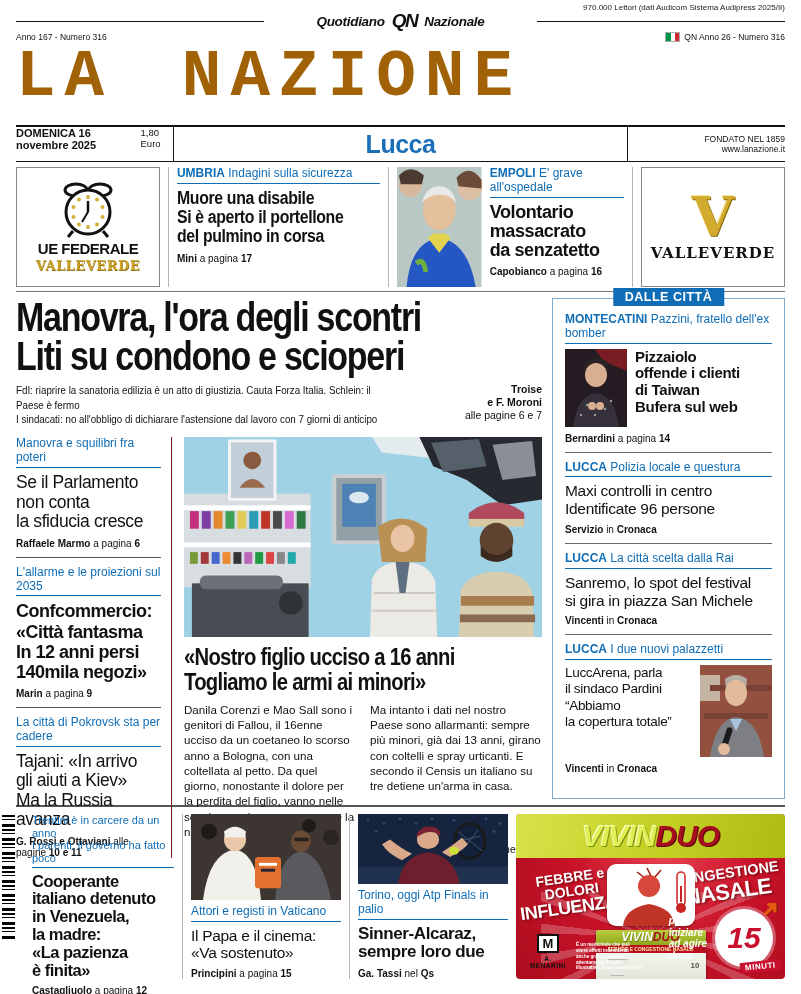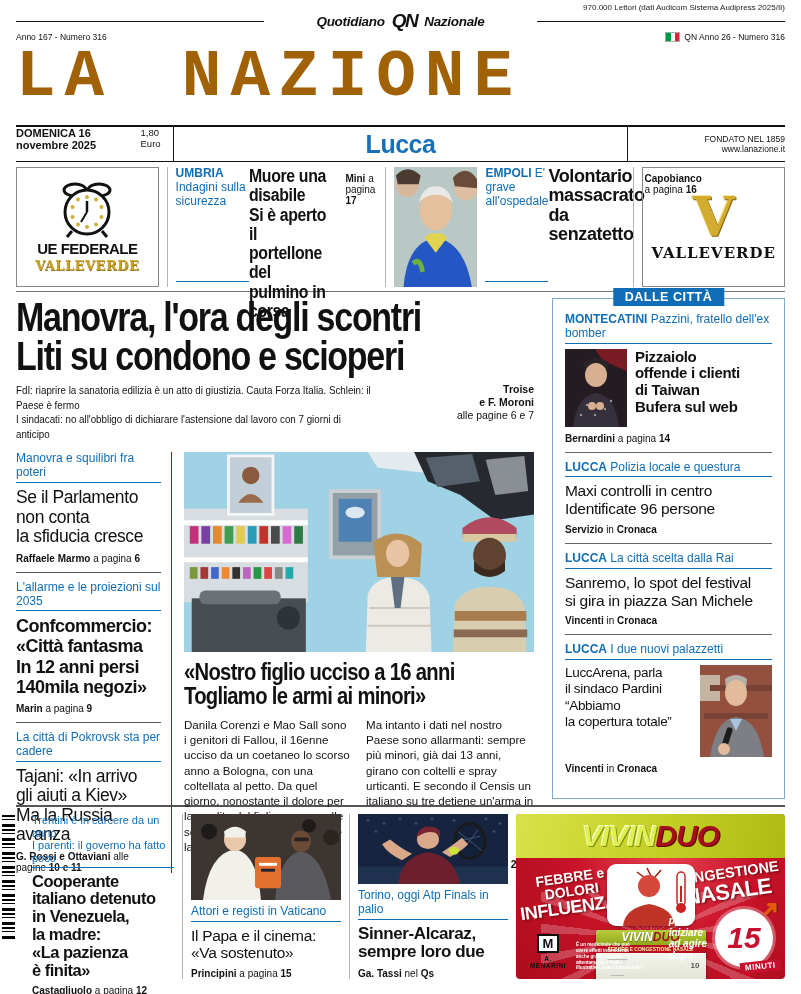--- a/index.html
+++ b/index.html
@@ -45,27 +45,27 @@
   .vline { width:1px; background:#b5b5b5; }
 
   
   .topstrip { display:flex; align-items:stretch; height:120px; margin:5px 0 4px; gap:8px; }
   .adbox { width:150px; border:1px solid #888; display:flex; flex-direction:column; align-items:center; justify-content:center; gap:1px; }
   .adl-t1 { font-size:15px; font-weight:900; letter-spacing:-0.5px; }
   .adl-t2 { font-family:"DejaVu Serif",serif; font-size:13px; font-weight:bold; color:#c9a227; text-shadow:0.5px 0.5px 0 #8a6a10; letter-spacing:0.5px; }
   .adr-v { font-family:"DejaVu Serif",serif; font-size:54px; font-weight:bold; line-height:0.95;
            color:#d3ab2e; text-shadow:1px 1px 0 #8a6a10, -1px -1px 0 #f6e6a0; }
   .adr-name { font-family:"DejaVu Serif",serif; font-size:15px; font-weight:bold; letter-spacing:1px; }
-  .ts-story { display:flex; flex-direction:row; }
+  .ts-story { display:flex; flex-direction:column; }
   .ts-umbria { width:212px; } .ts-empoli { width:140px; }
   .ts-hl { font-size:18px; font-weight:800; line-height:1.07; letter-spacing:-0.4px; }
   .ts-photo { width:88px; }
 
   
-  .mainrow { display:flex; gap:18px; height:508px; margin-top:3px; border-top:1px solid #777; padding-top:6px; }
+  .mainrow { display:flex; gap:10px; height:508px; margin-top:3px; border-top:1px solid #777; padding-top:6px; }
   .mainleft { flex:1; min-width:0; }
   .lead-h { font-size:40px; font-weight:900; letter-spacing:-1.5px; line-height:0.97; }
   .deckrow { display:flex; gap:8px; margin-top:7px; }
   .deck { flex:1; font-size:11.5px; line-height:1.3; min-width:0; }
   .lead-byline { width:86px; text-align:right; font-size:10.5px; line-height:1.25; }
   .lead-byline .b1 { font-weight:800; }
   .contentrow { display:flex; gap:12px; margin-top:10px; }
   .leftcol { width:156px; border-right:1px solid #7f1d1d; padding-right:10px; }
   .lc-hl { font-size:17.5px; line-height:1.12; letter-spacing:-0.4px; }
   .lc-hl.bold { font-size:18px; letter-spacing:-0.5px; }

